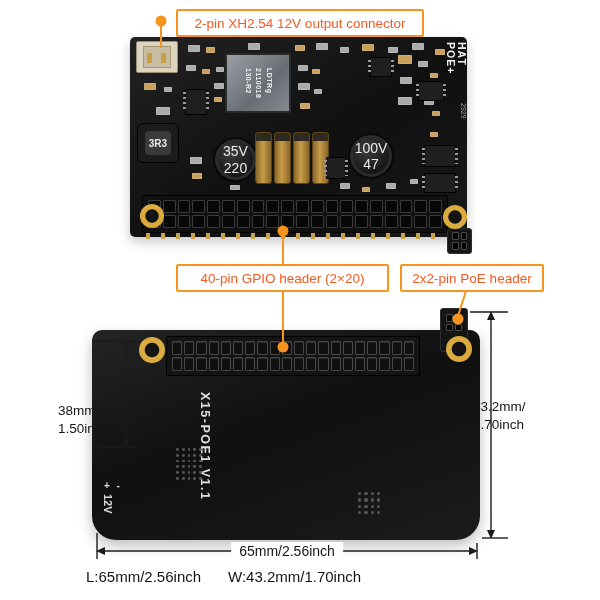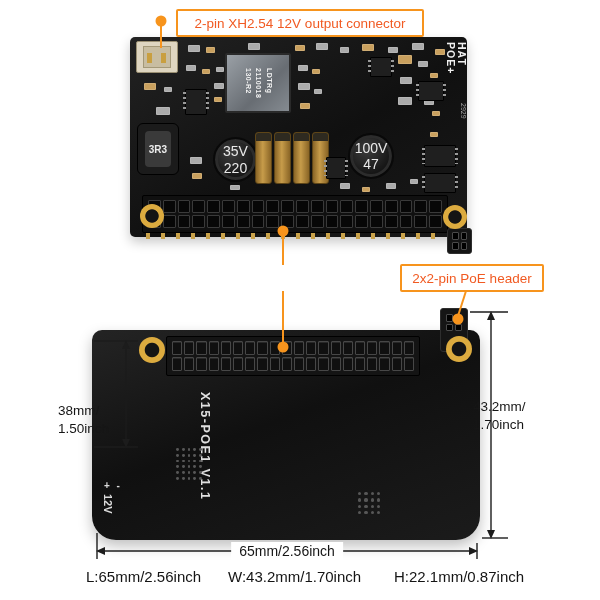--- a/index.html
+++ b/index.html
@@ -31,21 +31,21 @@
   
   .xh{left:6px;top:4px;width:42px;height:32px;background:#ded5c0;border:1px solid #9a8f72;border-radius:2px;}
   .xh::after{content:"";position:absolute;inset:4px 6px;background:#c8bda1;border:1px solid #a39878;}
   .xh::before{content:"";position:absolute;left:10px;top:11px;width:5px;height:10px;background:#c99f3f;
               box-shadow:14px 0 #c99f3f;z-index:1;}
   .transformer{left:95px;top:16px;width:66px;height:60px;border:2px solid #2a2a2a;border-radius:2px;
                background:linear-gradient(135deg,#9aa0a6,#686d73 60%,#858b91);
                display:flex;align-items:center;justify-content:center;}
   .transformer span{writing-mode:vertical-rl;font-size:7px;font-weight:bold;color:#f3f3f3;
                     letter-spacing:.5px;line-height:1.5;}
-  .inductor{left:7px;top:86px;width:42px;height:52px;background:#1b1b1b;border:1px solid #000;
+  .inductor{left:7px;top:86px;width:42px;height:40px;background:#1b1b1b;border:1px solid #000;
             border-radius:6px;display:flex;align-items:center;justify-content:center;}
   .inductor::before{content:"";position:absolute;inset:7px;background:#3a3a3a;border-radius:4px;}
   .inductor span{position:relative;color:#ececec;font-size:10px;font-weight:bold;}
   .ecap{border-radius:50%;background:radial-gradient(circle at 40% 35%,#3c3c3c,#161616 65%);
         border:2px solid #090909;box-shadow:inset 0 0 0 3px #2c2c2c;
         display:flex;align-items:center;justify-content:center;text-align:center;}
   .ecap span{color:#e9e9e9;font-size:14px;line-height:1.15;font-weight:normal;}
   #cap1{left:83px;top:100px;width:45px;height:45px;}
   #cap2{left:218px;top:96px;width:46px;height:46px;}
   .goldcap{top:95px;width:17px;height:52px;border:1px solid #5e4517;border-radius:3px;
@@ -369,24 +369,24 @@
       <polygon points="126,340 122,349 130,349"></polygon>
         <polygon points="126,448 122,439 130,439"></polygon>
       <polygon points="491,311 487,320 495,320"></polygon>
         <polygon points="491,539 487,530 495,530"></polygon>
       <polygon points="96,551 105,547 105,555"></polygon>
         <polygon points="478,551 469,547 469,555"></polygon>
     </g>
   </svg>
 
   <div class="callout" id="callout-top">2-pin XH2.54 12V output connector</div>
+  <div class="callout" id="callout-gpio">40-pin GPIO header (2×20)</div>
   <div class="callout" id="callout-poe">2x2-pin PoE header</div>
 
   <div class="dim-label pre" id="dim-left">38mm/
 1.50inch</div>
   <div class="dim-label pre" id="dim-right">43.2mm/
 1.70inch</div>
   <div class="dim-label" id="dim-bottom">65mm/2.56inch</div>
 
   <div class="footer-label" id="foot-l">L:65mm/2.56inch</div>
   <div class="footer-label" id="foot-w">W:43.2mm/1.70inch</div>
-  <div class="footer-label" id="foot-h">H:22.1mm/0.87inch</div>
 </div>
 
 </body></html>

